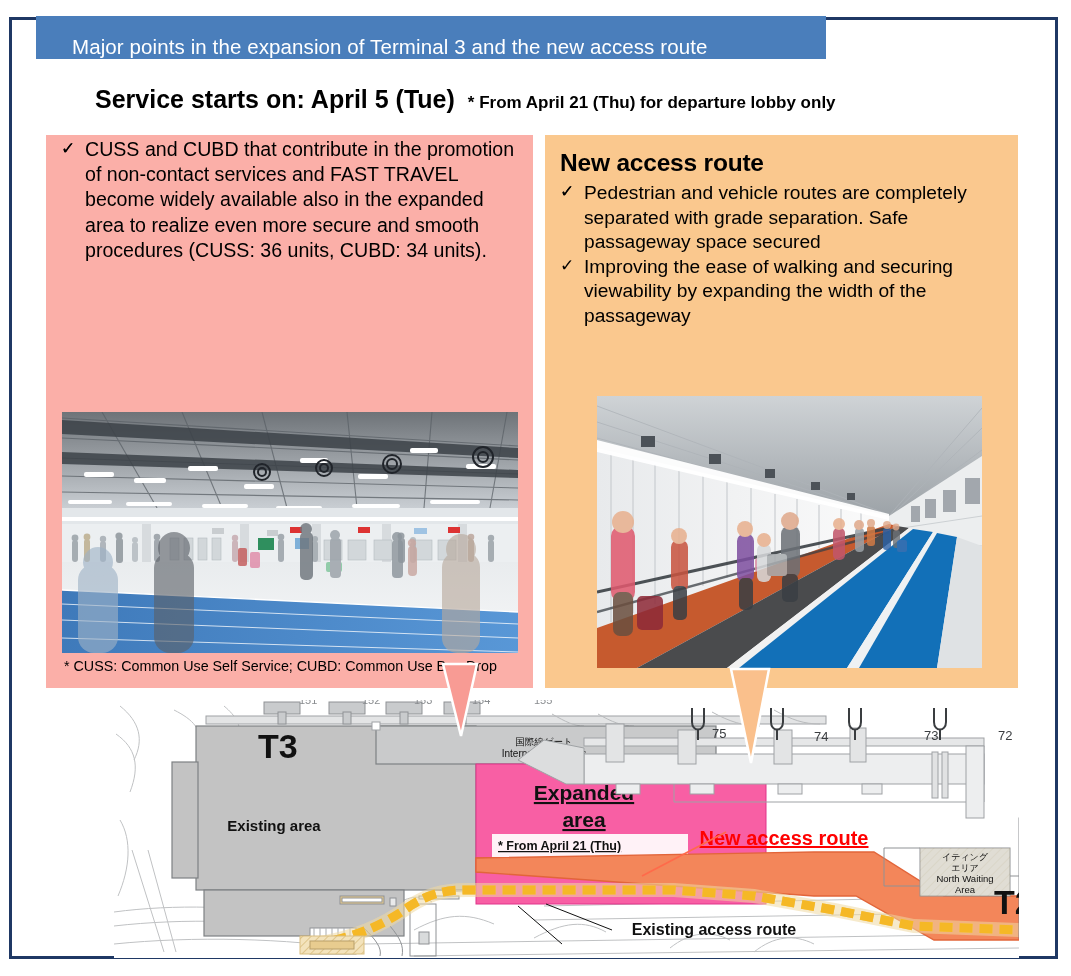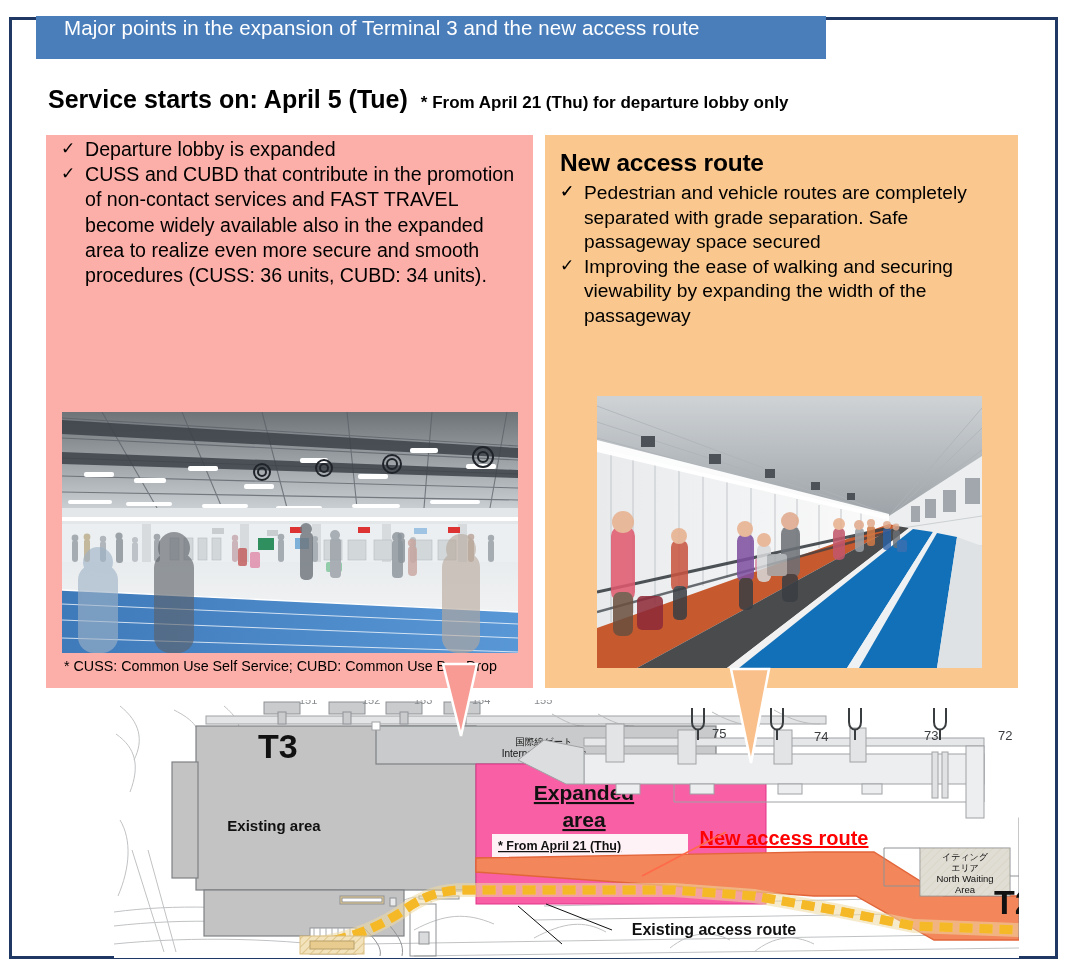--- a/index.html
+++ b/index.html
@@ -10,32 +10,32 @@
     position:relative;overflow:hidden;
   }
   
   #frame{
     position:absolute;left:9px;top:17px;width:1049px;height:942px;
     border:3px solid #1F3864;box-sizing:border-box;background:#ffffff;
   }
   
   #header-bar{
     position:absolute;left:36px;top:16px;width:790px;height:43px;
-    background:#4A7EBB;display:flex;align-items:flex-start;
-    padding-left:28px;box-sizing:border-box;z-index:6;
+    background:#4A7EBB;display:flex;align-items:flex-end;
+    padding-left:36px;box-sizing:border-box;z-index:6;
   }
   #header-bar .htxt{
     color:#ffffff;font-size:20.5px;letter-spacing:.1px;white-space:nowrap;
   }
   
   #service-line{
     position:absolute;left:48px;top:85px;width:960px;height:34px;
     display:flex;align-items:baseline;z-index:5;
   }
-  #service-line .main{font-size:25px;font-weight:bold;color:#000;white-space:nowrap;}
+  #service-line .main{font-size:25px;font-weight:bold;color:#000;white-space:nowrap;margin-left:47px;}
   #service-line .note{font-size:17px;font-weight:bold;color:#000;white-space:nowrap;margin-left:13px;text-align:right;}
   
   .panel{position:absolute;box-sizing:border-box;}
   #panel-left{left:46px;top:135px;width:487px;height:553px;background:#FBAFA8;}
   #panel-right{left:545px;top:135px;width:473px;height:553px;background:#FAC88E;}
   .panel h2{margin:0;padding:16px 0 2px 14px;font-size:24.5px;font-weight:bold;color:#000;letter-spacing:-.2px;}
   #panel-right h2{padding-top:14px;padding-left:15px;}
   .bullets{margin:0;padding:2px 12px 0 14px;list-style:none;}
   .bullets li{
     position:relative;padding-left:25px;font-size:19.6px;line-height:25.2px;
@@ -71,21 +71,20 @@
 
 <div id="service-line">
   <span class="main">Service starts on: April 5 (Tue)</span>
   <span class="note">* From April 21 (Thu) for departure lobby only</span>
 </div>
 
 <div class="panel" id="panel-left">
   <ul class="bullets">
     <li>
       <span class="ck">✓</span>
-      <span>Departure lobby is expanded</span>
     </li>
     <li>
       <span class="ck">✓</span>
       <span>CUSS and CUBD that contribute in the promotion of non-contact services and FAST TRAVEL become widely available also in the expanded area to realize even more secure and smooth procedures (CUSS: 36 units, CUBD: 34 units).</span>
     </li>
   </ul>
 </div>
 
 <div class="photo" id="photo-left">
 <svg class="ph-svg" viewBox="0 0 456 241" preserveAspectRatio="none">

